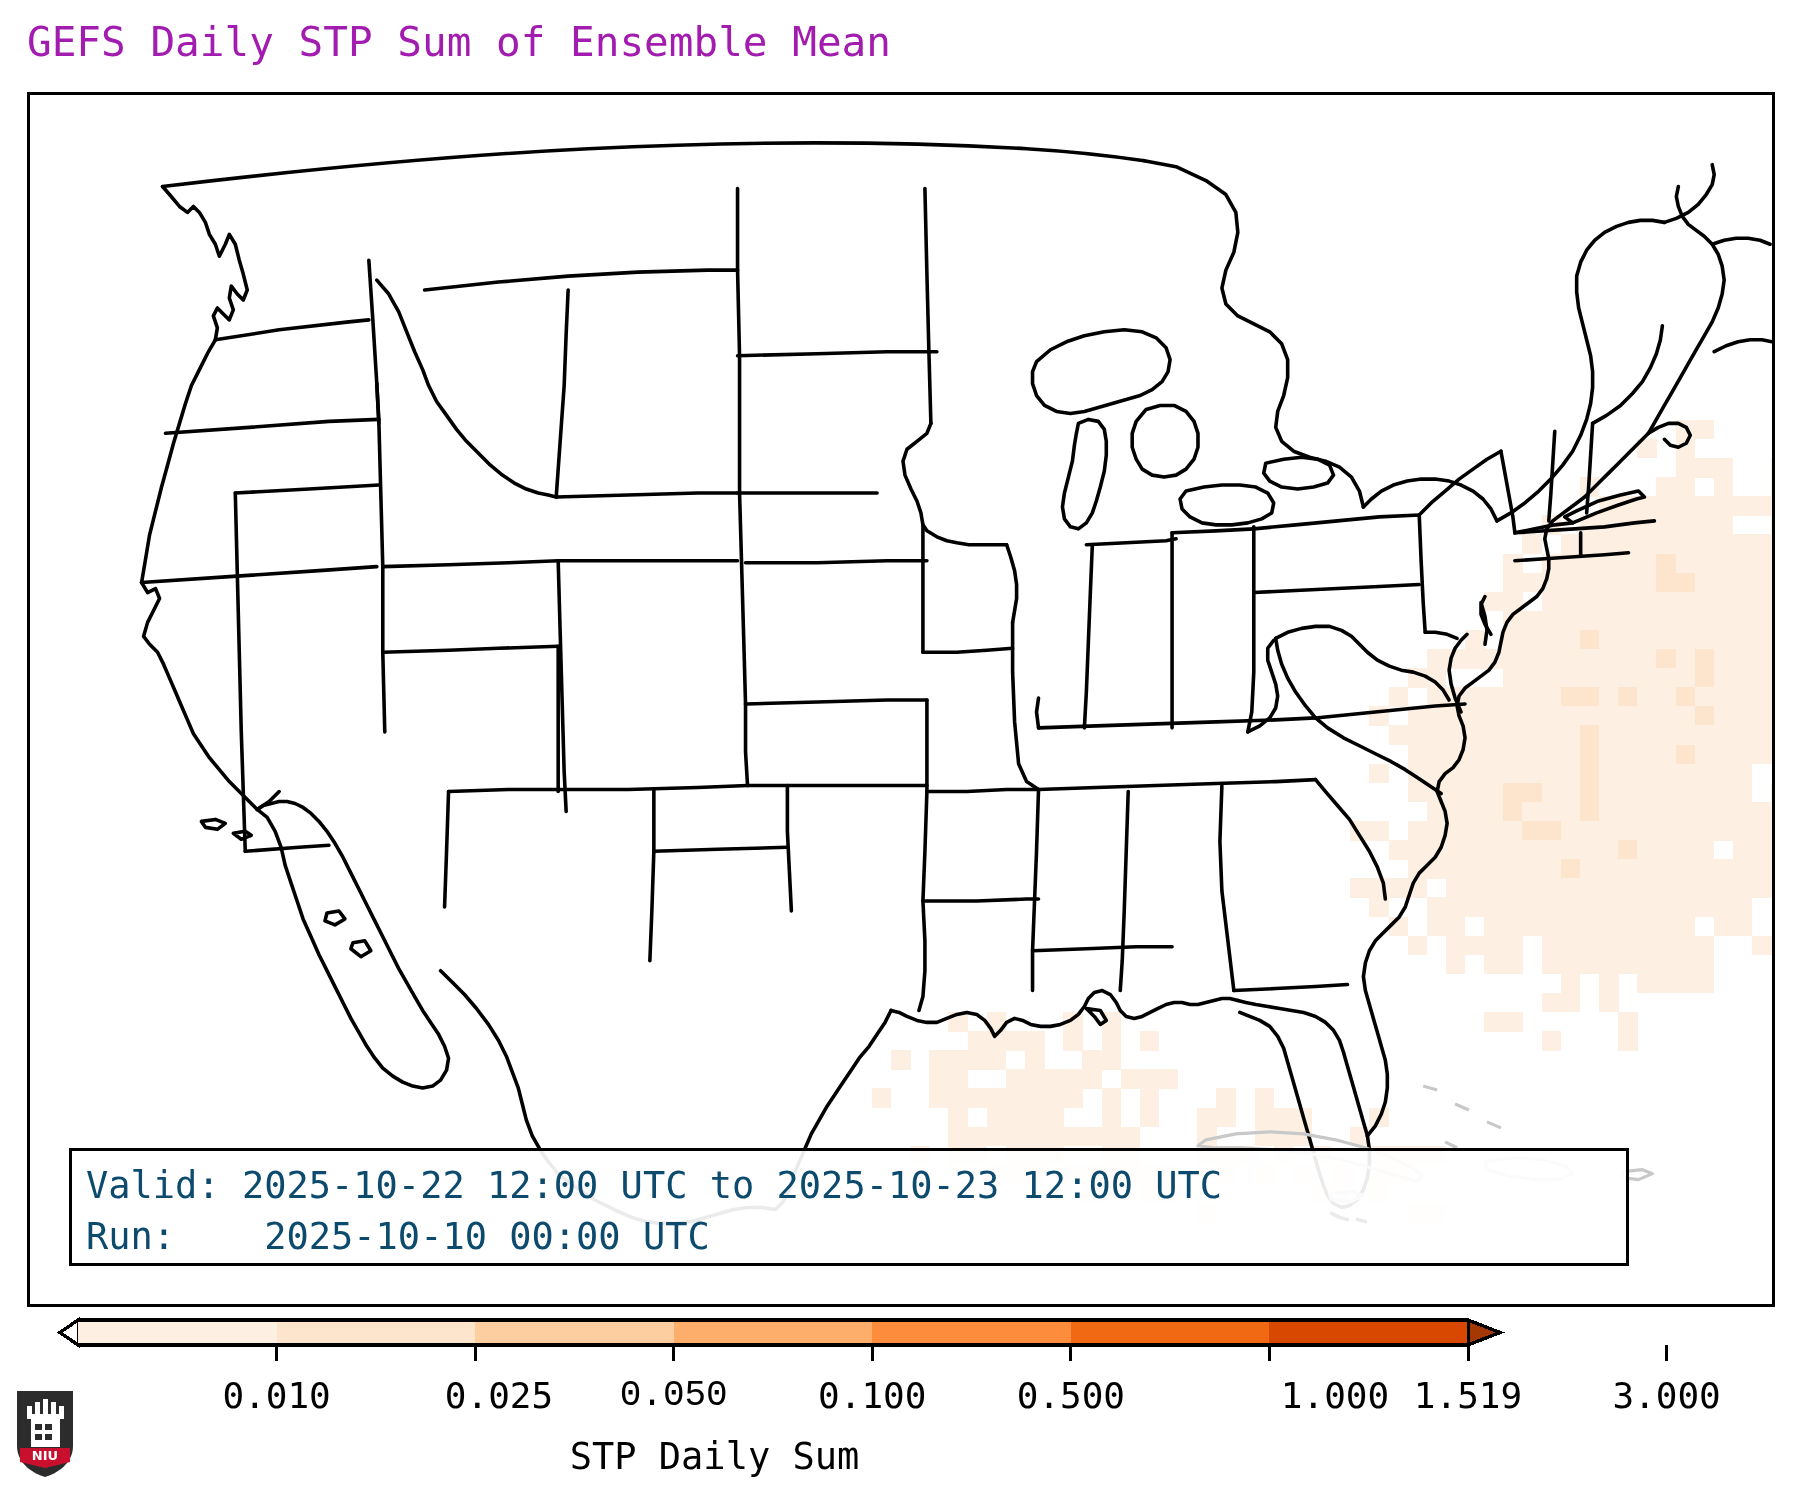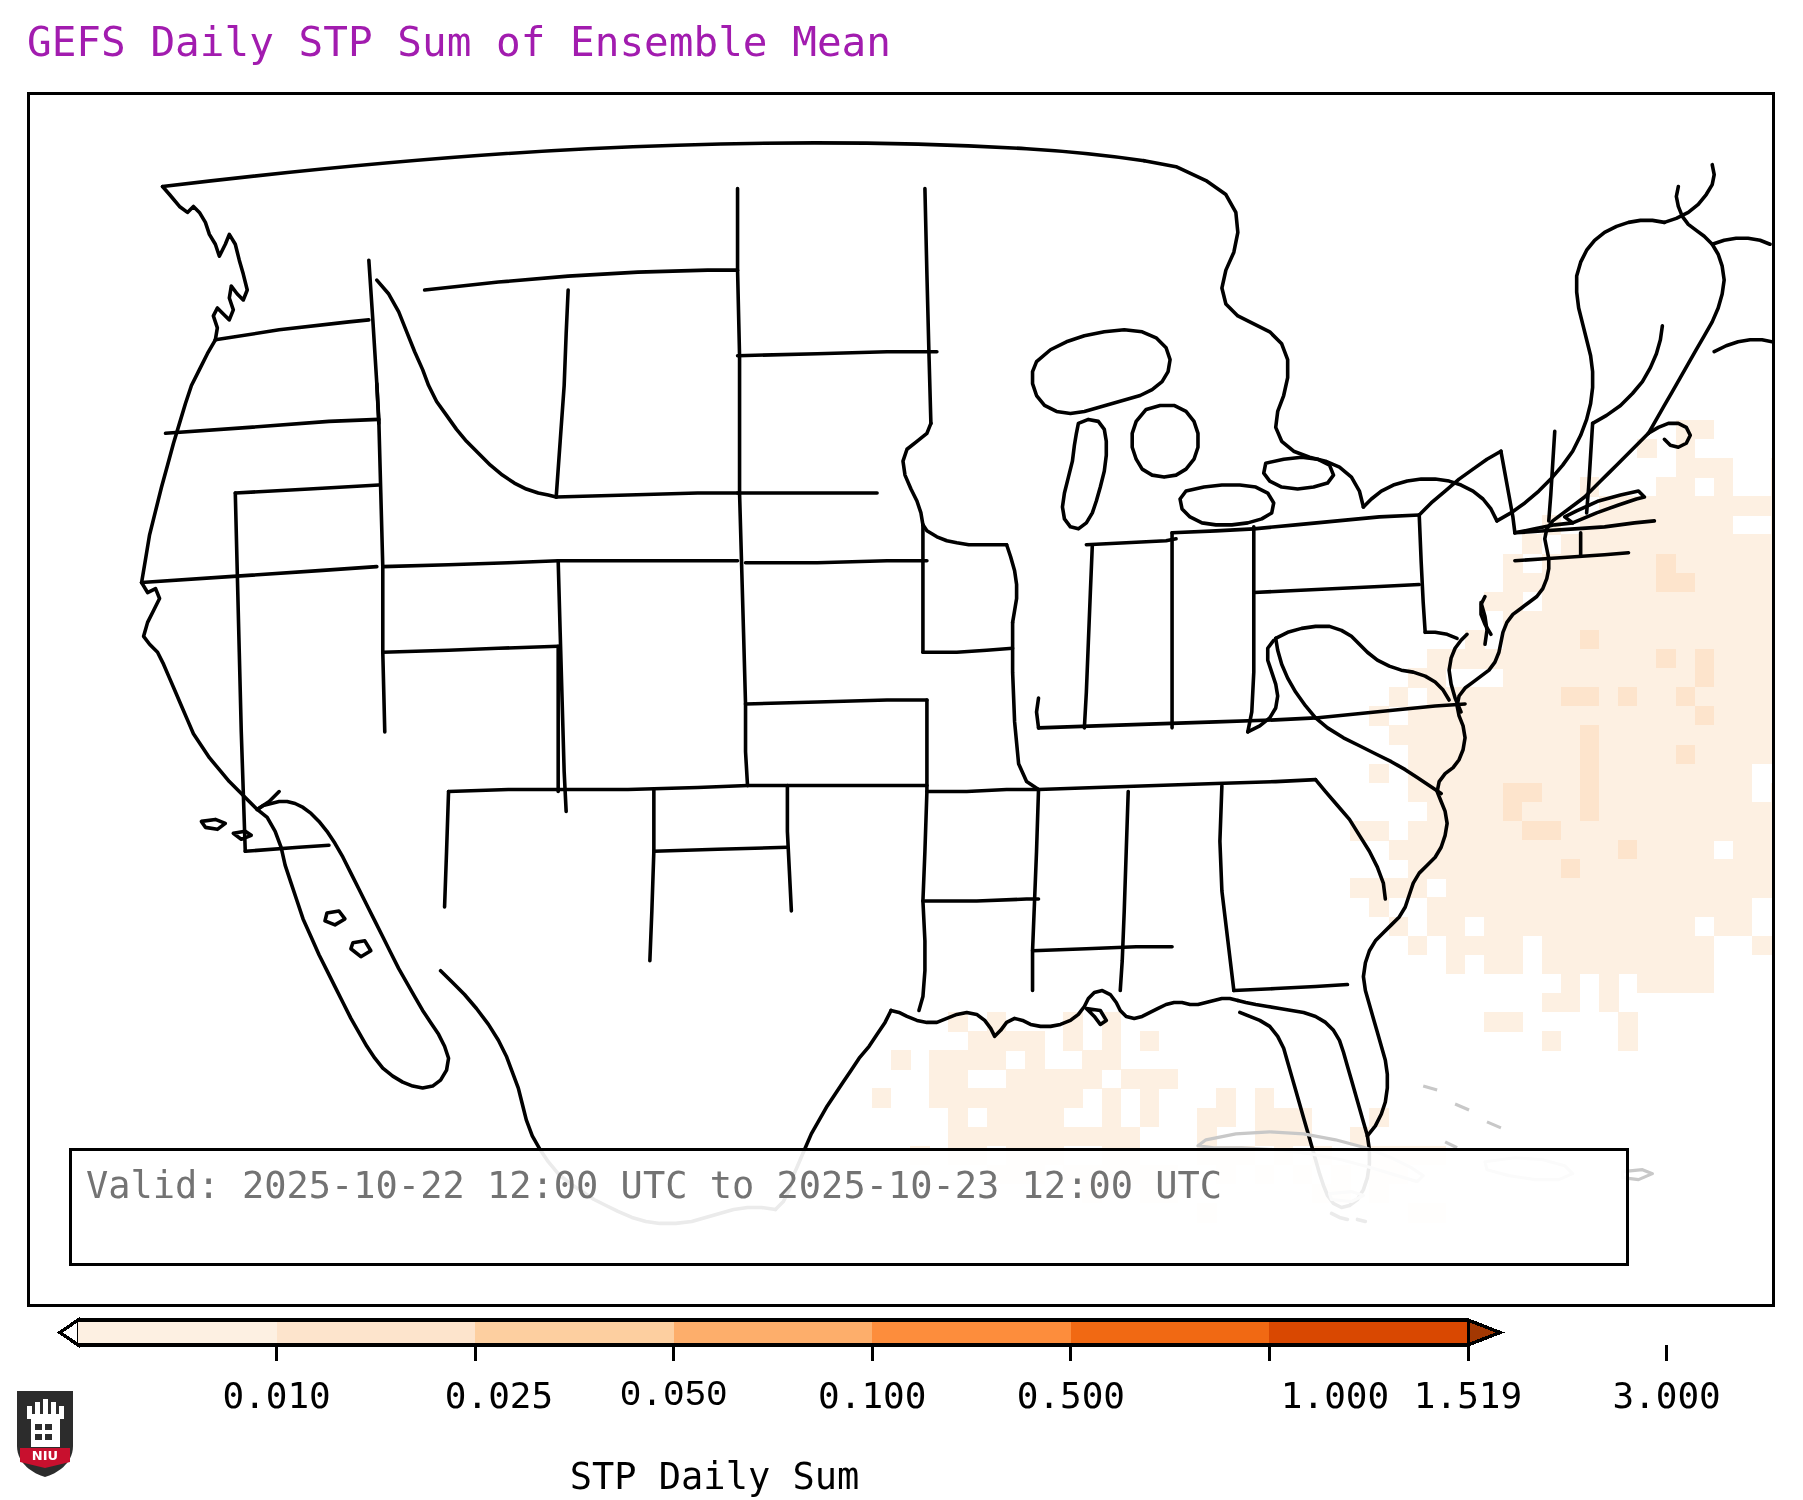--- a/index.html
+++ b/index.html
@@ -62,21 +62,21 @@
     height: 118px;
     border: 3px solid #000000;
     background: rgba(255,255,255,0.92);
     box-sizing: border-box;
     padding: 9px 14px 0 14px;
     z-index: 20;
   }
   .info-line {
     font-size: 37px;
     font-family: "DejaVu Sans Mono", "Liberation Mono", monospace;
-    color: #737373;
+    color: #0c4a6e;
     white-space: pre;
     line-height: 51px;
   }
 
   
   #colorbar-wrap {
     position: absolute;
     left: 0;
     top: 1315px;
     width: 1803px;
@@ -98,21 +98,20 @@
   }
   #cb-axis-label {
     position: absolute;
     top: 120px;
     left: 0;
     width: 1429px;
     text-align: center;
     font-size: 37px;
     font-family: "DejaVu Sans Mono", "Liberation Mono", monospace;
     color: #000000;
-    margin-top: 20px;
   }
 
   
   #niu-logo {
     position: absolute;
     left: 14px;
     top: 1388px;
     width: 62px;
     height: 92px;
   }
@@ -882,20 +881,21 @@
 
       <path d="M1398,996 L1412,1000"></path>
       <path d="M1430,1014 L1444,1020"></path>
       <path d="M1462,1032 L1476,1038"></path>
       <path d="M1420,1052 L1432,1058"></path>
     </g>
   </svg>
 
   <div id="info-box" style="position:absolute;left:39px;top:1053px;">
     <div class="info-line">Valid: 2025-10-22 12:00 UTC to 2025-10-23 12:00 UTC</div>
+    <div class="info-line">Run:    2025-10-10 00:00 UTC</div>
   </div>
 </div>
 
 <div id="colorbar-wrap">
   <svg id="colorbar-svg" width="1803" height="55" viewBox="0 0 1803 55" shape-rendering="crispEdges">
     <g id="cb-bands">
         <path d="M78,5 L78,30 L60,17.5 Z" fill="#ffffff" stroke="#000" stroke-width="3"></path>
         <rect x="78" y="5" width="199.17142857142858" height="25" fill="#fdf0e2"></rect>
         <rect x="276.57142857142856" y="5" width="199.17142857142858" height="25" fill="#fde4cc"></rect>
         <rect x="475.14285714285717" y="5" width="199.17142857142858" height="25" fill="#fdcfa0"></rect>

